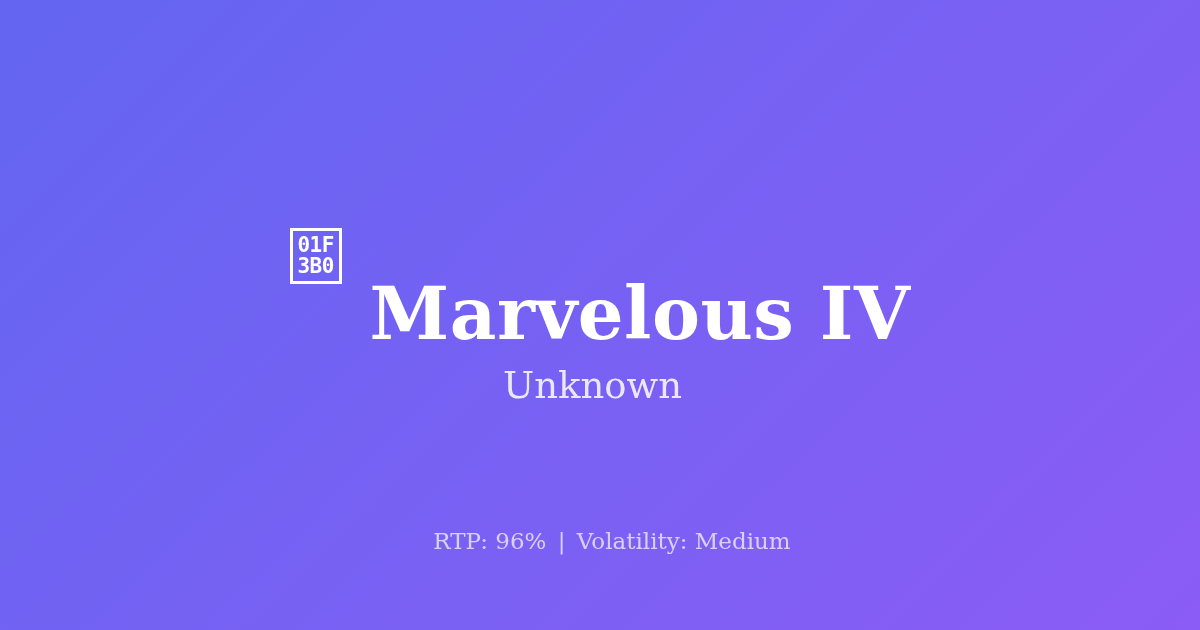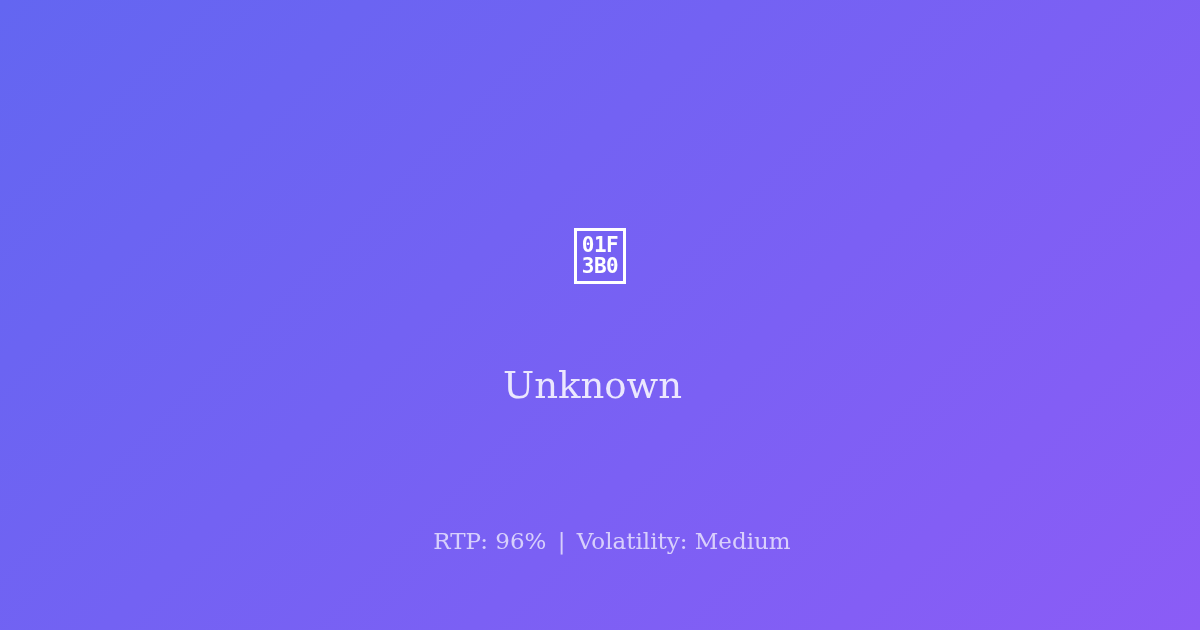--- a/index.html
+++ b/index.html
@@ -115,20 +115,21 @@
 
 <div class="og-card">
 
   <div class="title-row">
 
     <span class="tofu-glyph" aria-label="slot machine">
       <span>01F</span>
       <span>3B0</span>
     </span>
 
+    <h1 class="game-title">Marvelous IV</h1>
   </div>
 
   <div class="provider">Unknown</div>
 
   <div class="meta">
     <span>RTP:</span>
     <span>96%</span>
     <span class="sep">|</span>
     <span>Volatility:</span>
     <span>Medium</span>

